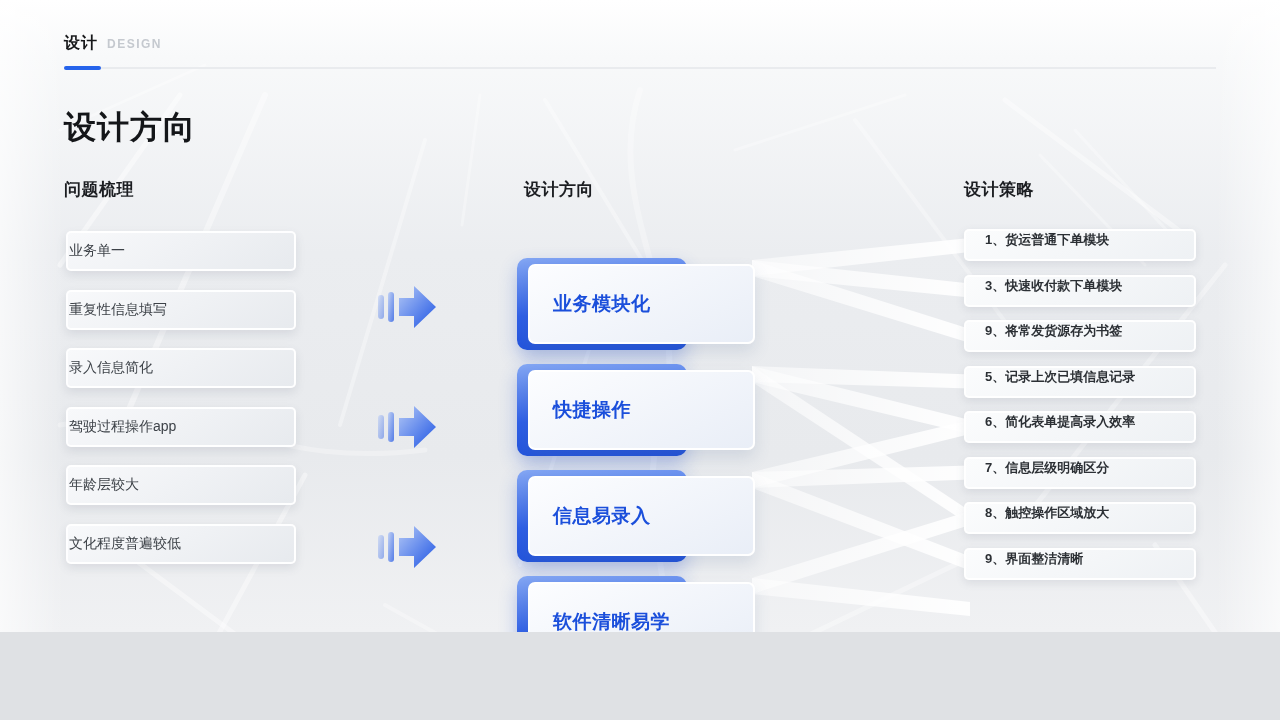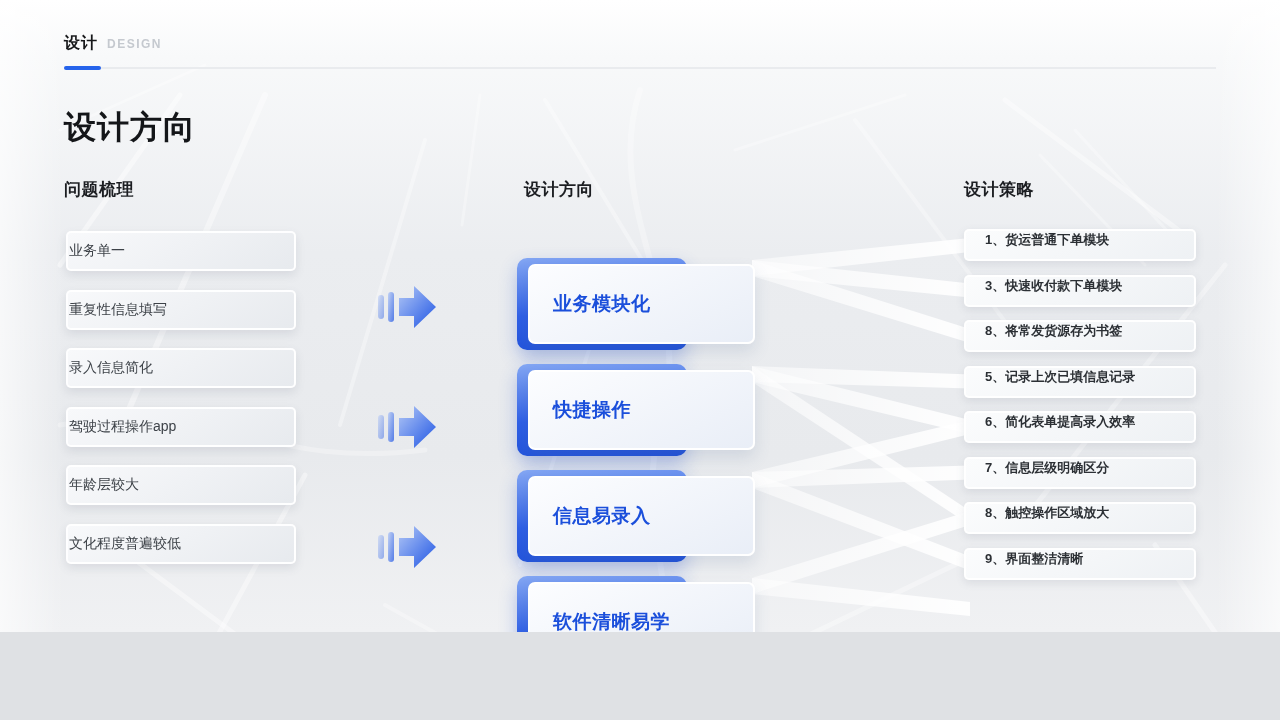--- a/index.html
+++ b/index.html
@@ -222,21 +222,21 @@
       <div class="s-item">
         <span>1、货运普通下单模块</span>
       </div>
 
 
       <div class="s-item">
         <span>3、快速收付款下单模块</span>
       </div>
 
       <div class="s-item">
-        <span>8、将常发货源存为书签</span>
+        <span>9、将常发货源存为书签</span>
       </div>
 
       <div class="s-item">
         <span>5、记录上次已填信息记录</span>
       </div>
 
       <div class="s-item">
         <span>6、简化表单提高录入效率</span>
       </div>
 

